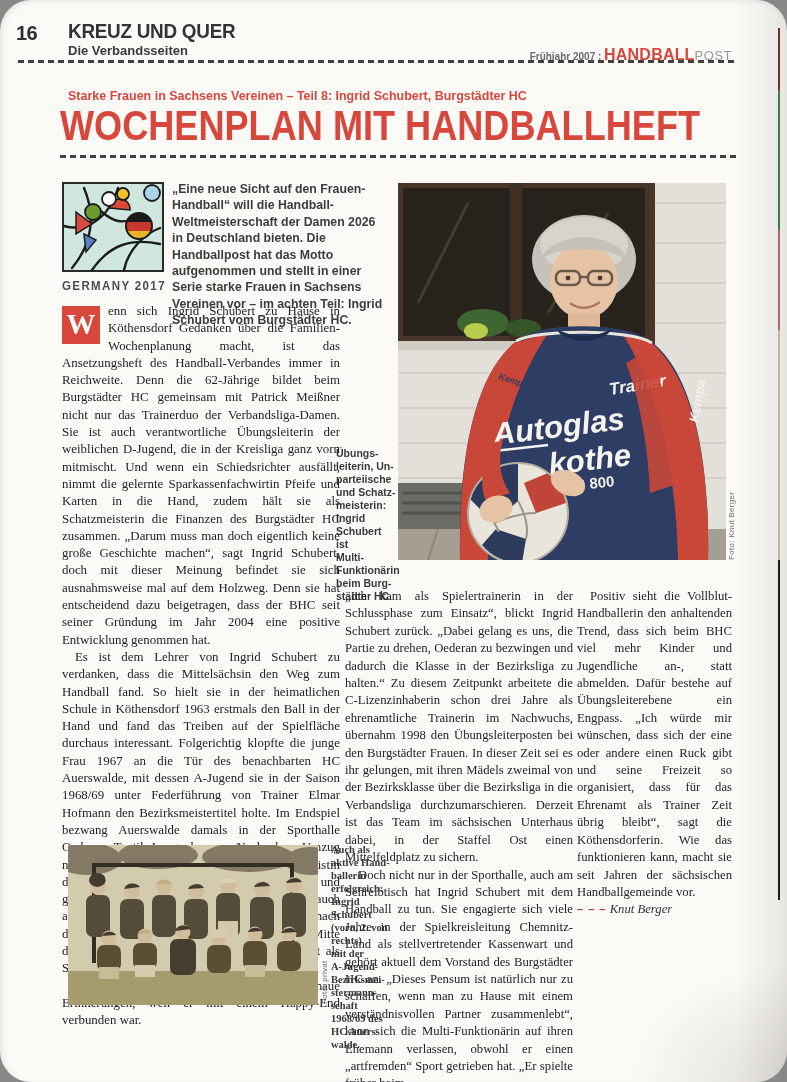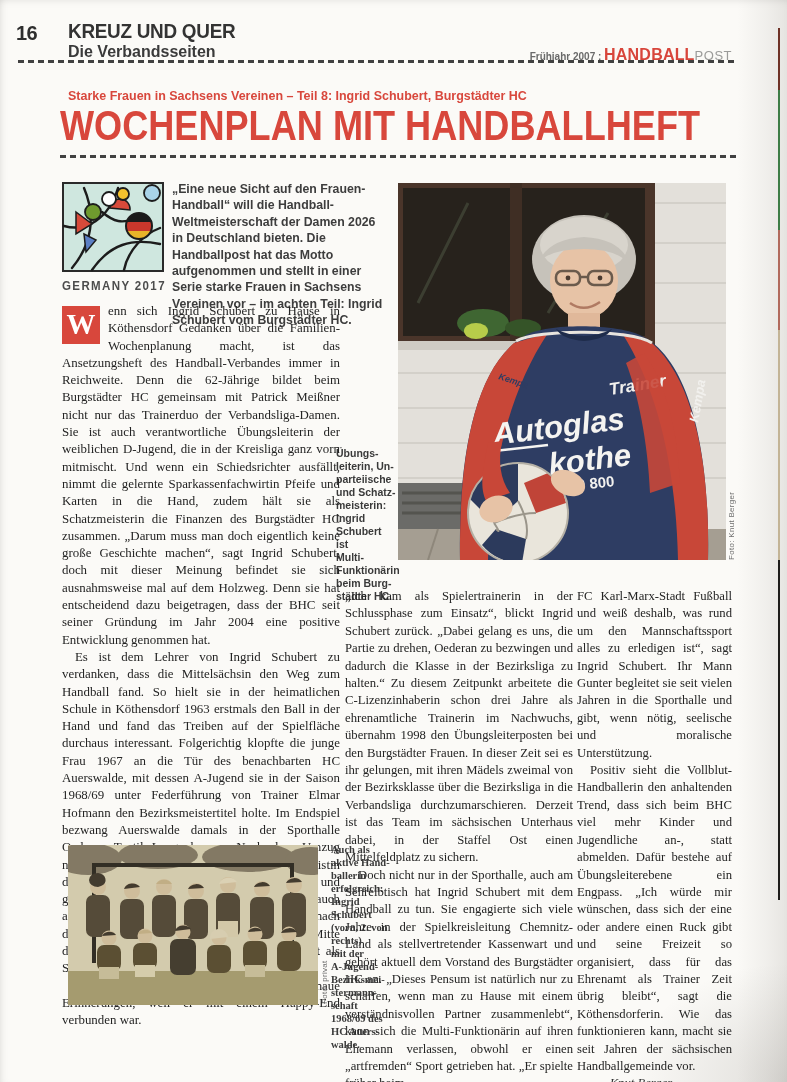--- a/index.html
+++ b/index.html
@@ -1,24 +1,24 @@
 <!DOCTYPE html>
 <html lang="de"><head>
 <meta charset="utf-8">
 <style>
   html,body{margin:0;padding:0;background:#888;}
   #page{position:relative;width:787px;height:1082px;background:#fbfaf7;overflow:hidden;
         font-family:"Liberation Sans",sans-serif;color:#2b2b2b;
-        box-shadow:inset 0 5px 8px -5px rgba(0,0,0,.10), inset 6px 0 9px -6px rgba(0,0,0,.12);}
+        box-shadow:inset 0 5px 8px -5px rgba(0,0,0,.10), inset 6px 0 9px -6px rgba(0,0,0,.12);border-radius:31px;}
   .abs{position:absolute;}
   
   .pageno{left:16px;top:22px;font-size:20px;font-weight:bold;color:#2e2e2e;letter-spacing:-.5px;}
   .sectitle{left:68px;top:19px;font-size:21px;font-weight:bold;color:#333;
             transform:scaleX(.9);transform-origin:left;letter-spacing:-.3px;white-space:nowrap;}
-  .secsub{left:68px;top:43px;font-size:16px;font-weight:bold;color:#3a3a3a;}
+  .secsub{left:68px;top:43px;font-size:13px;font-weight:bold;color:#3a3a3a;}
   .issueline{right:55px;top:46px;font-size:10px;font-weight:bold;color:#6a6a6a;white-space:nowrap;text-align:right;}
   .brandred{color:#d8453b;font-size:16px;letter-spacing:.2px;}
   .brandpost{color:#9b9b99;font-size:13px;font-weight:normal;letter-spacing:.5px;}
   .dashrule{height:2.5px;background:repeating-linear-gradient(90deg,#414141 0 6px,transparent 6px 10px);}
   
   .kicker{left:68px;top:88px;font-size:13px;font-weight:bold;color:#d8473c;
           transform:scaleX(.96);transform-origin:left;white-space:nowrap;}
   .headline{left:60px;top:101px;font-size:43px;font-weight:bold;color:#d8473c;
             transform:scaleX(.84);transform-origin:left;white-space:nowrap;letter-spacing:0;}
   
@@ -219,21 +219,20 @@
     <p class="ind">Es ist dem Lehrer von Ingrid Schubert zu verdanken, dass die Mittelsächsin den Weg zum Handball fand. So hielt sie in der heimatlichen Schule in Köthensdorf 1963 erstmals den Ball in der Hand und fand das Treiben auf der Spielfläche durchaus interessant. Folgerichtig klopfte die junge Frau 1967 an die Tür des benachbarten HC Auerswalde, mit dessen A-Jugend sie in der Saison 1968/69 unter Federführung von Trainer Elmar Hofmann den Bezirksmeistertitel holte. Im Endspiel bezwang Auerswalde damals in der Sporthalle Oederan Textil Langenhessen. Nach dem Umzug nach Burgstädt streifte sich die Handball-Aktivistin das Trikot von Fortschritt Mitte Burgstädt über und ging auf Bezirksebene als Kreisläuferin, später auch als Aufbauspielerin auf Torejagd. Sie war auch nach der politischen Wende dabei, als aus Fortschritt Mitte der TV 1860 wurde. Aktiv war Ingrid Schubert als Spielerin bis zur Saison 1999/2000.</p>
     <p class="ind">An ihren letzten Einsatz hat sie noch genaue Erinnerungen, weil er mit einem Happy-End verbunden war.</p>
   </div>
 
   <div class="abs body colM">
     <p>„Ich kam als Spielertrainerin in der Schlussphase zum Einsatz“, blickt Ingrid Schubert zurück. „Dabei gelang es uns, die Partie zu drehen, Oederan zu bezwingen und dadurch die Klasse in der Bezirksliga zu halten.“ Zu diesem Zeitpunkt arbeitete die C-Lizenzinhaberin schon drei Jahre als ehrenamtliche Trainerin im Nachwuchs, übernahm 1998 den Übungsleiterposten bei den Burgstädter Frauen. In dieser Zeit sei es ihr gelungen, mit ihren Mädels zweimal von der Bezirksklasse über die Bezirksliga in die Verbandsliga durchzumarschieren. Derzeit ist das Team im sächsischen Unterhaus dabei, in der Staffel Ost einen Mittelfeldplatz zu sichern.</p>
     <p class="ind">Doch nicht nur in der Sporthalle, auch am Schreibtisch hat Ingrid Schubert mit dem Handball zu tun. Sie engagierte sich viele Jahre in der Spielkreisleitung Chemnitz-Land als stellvertretender Kassenwart und gehört aktuell dem Vorstand des Burgstädter HC an. „Dieses Pensum ist natürlich nur zu schaffen, wenn man zu Hause mit einem verständnisvollen Partner zusammenlebt“, kann sich die Multi-Funktionärin auf ihren Ehemann verlassen, obwohl er einen „artfremden“ Sport getrieben hat. „Er spielte früher beim</p>
   </div>
 
   <div class="abs body colR">
-    <p>FC Karl-Marx-Stadt Fußball und weiß deshalb, was rund um den Mannschaftssport alles zu erledigen ist“, sagt Ingrid Schubert. Ihr Mann Gunter begleitet sie seit vielen Jahren in die Sporthalle und gibt, wenn nötig, seelische und moralische Unterstützung.</p>
     <p class="ind">Positiv sieht die Vollblut-Handballerin den anhaltenden Trend, dass sich beim BHC viel mehr Kinder und Jugendliche an-, statt abmelden. Dafür bestehe auf Übungsleiterebene ein Engpass. „Ich würde mir wünschen, dass sich der eine oder andere einen Ruck gibt und seine Freizeit so organisiert, dass für das Ehrenamt als Trainer Zeit übrig bleibt“, sagt die Köthensdorferin. Wie das funktionieren kann, macht sie seit Jahren der sächsischen Handballgemeinde vor.</p>
     <p class="byline"><span class="dashes">– – –</span> <span class="author">Knut Berger</span></p>
   </div>
 
   <div class="abs teamphoto">
     <svg width="250" height="160" viewBox="0 0 250 160">
       <rect width="250" height="160" fill="#ddd6ba"></rect>
       <g fill="#5c5344" opacity=".7">
         <ellipse cx="20" cy="14" rx="34" ry="16"></ellipse>
           <ellipse cx="90" cy="10" rx="40" ry="14"></ellipse>

